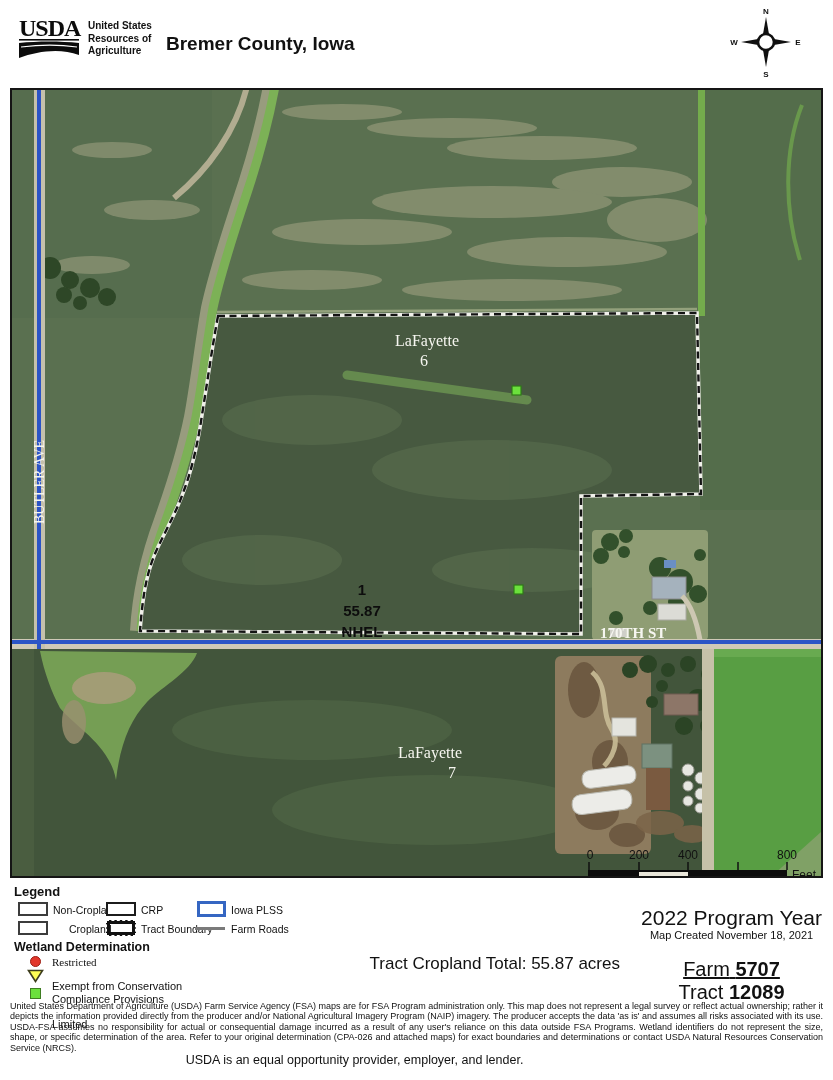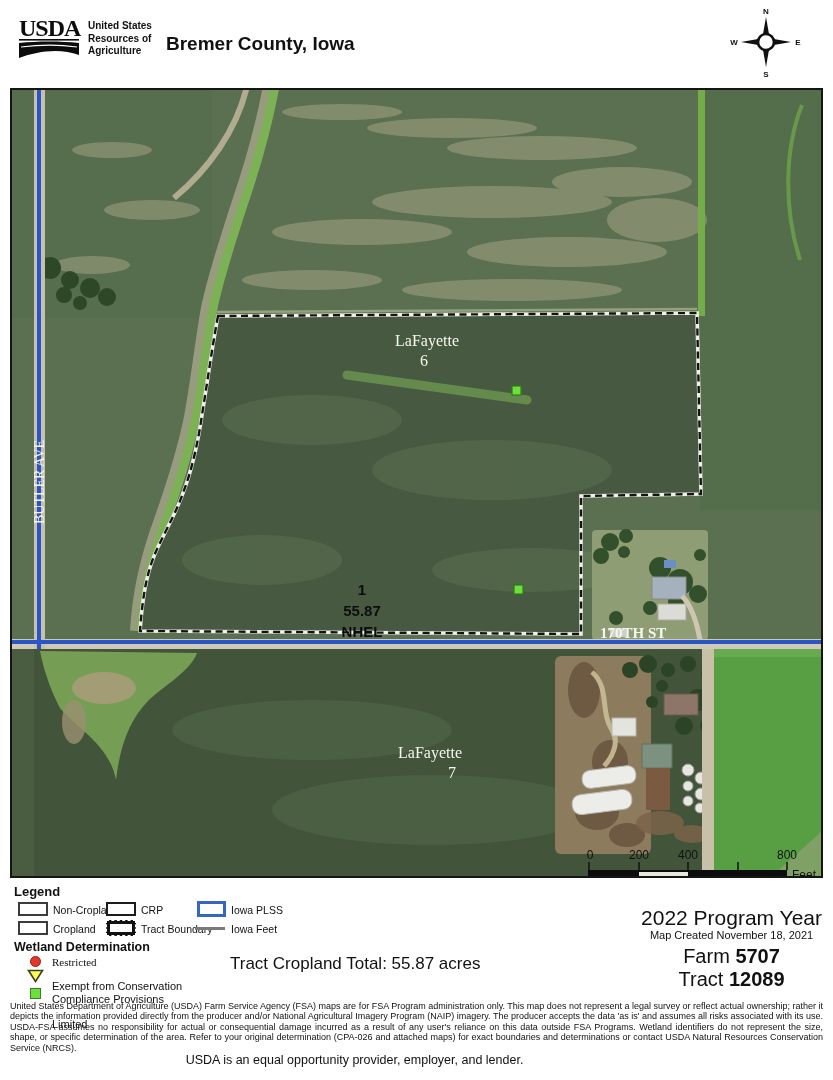--- a/index.html
+++ b/index.html
@@ -23,21 +23,21 @@
   .sw-blue{border:3px solid #3566c2;}
   .sw-tract{border:4px solid #111;background:transparent;}
   .sw-tract::after{content:"";position:absolute;inset:-4px;border:1.5px dashed #fff;}
   .sw-line{width:30px;height:3px;background:#7a7a7a;border:none;}
   #wet-title{left:14px;top:940px;font-size:12.5px;font-weight:bold;}
   .wet-label{font-size:11px;}
   .dot-red{width:11px;height:11px;border-radius:50%;background:#e2372b;border:1px solid #9b1d12;box-sizing:border-box;}
   .sq-green{width:11px;height:11px;background:#6be03c;border:1.5px solid #3f7d22;box-sizing:border-box;}
 
   
-  #cropland-total{left:230px;top:954px;width:390px;text-align:left;font-size:17px;}
+  #cropland-total{left:230px;top:954px;width:390px;text-align:right;font-size:17px;}
   #info{right:11px;top:906px;text-align:center;}
   #program-year{font-size:21px;line-height:23px;}
   #map-created{font-size:11px;line-height:13px;}
   .farm-line{font-size:20px;line-height:23px;}
   .farm-line b{font-weight:bold;}
 
   
   #disclaimer{left:10px;top:1001px;width:813px;font-size:9px;line-height:10.4px;text-align:justify;}
   #eo{left:0;top:1053px;width:709px;text-align:center;font-size:12.5px;}
 </style>
@@ -253,42 +253,42 @@
   <div id="legend-title" class="abs">Legend</div>
 
   <div class="abs swatch sw-gray" style="left:18px;top:902px;"></div>
   <div class="abs leg-label" style="left:53px;top:904px;">Non-Cropland</div>
   <div class="abs swatch sw-dark" style="left:106px;top:902px;"></div>
   <div class="abs leg-label" style="left:141px;top:904px;">CRP</div>
   <div class="abs swatch sw-blue" style="left:197px;top:901px;width:29px;height:16px;"></div>
   <div class="abs leg-label" style="left:231px;top:904px;">Iowa PLSS</div>
 
   <div class="abs swatch sw-gray" style="left:18px;top:921px;"></div>
-  <div class="abs leg-label" style="left:53px;top:923px;">Cropland</div>
+  <div class="abs leg-label" style="left:69px;top:923px;">Cropland</div>
   <div class="abs swatch sw-tract" style="left:106px;top:920px;width:30px;height:16px;"></div>
   <div class="abs leg-label" style="left:141px;top:923px;">Tract Boundary</div>
   <div class="abs swatch sw-line" style="left:195px;top:927px;"></div>
-  <div class="abs leg-label" style="left:231px;top:923px;">Iowa Feet</div>
+  <div class="abs leg-label" style="left:231px;top:923px;">Farm Roads</div>
 
   <div id="wet-title" class="abs">Wetland Determination</div>
   <div class="abs dot-red" style="left:30px;top:956px;"></div>
   <div class="abs wet-label" style="left:52px;top:956px;font-family:Liberation Serif, serif;">Restricted</div>
   <svg class="abs" style="left:27px;top:969px;" width="17" height="14" viewBox="0 0 17 14">
     <polygon points="1.5,1.5 15.5,1.5 8.5,12.5" fill="#ffff55" stroke="#3e3e1e" stroke-width="1.6"></polygon>
   </svg>
   <div class="abs wet-label" style="left:52px;top:970px;margin-top:48px;">Limited</div>
   <div class="abs sq-green" style="left:30px;top:988px;"></div>
   <div class="abs wet-label" style="left:52px;top:980px;width:175px;line-height:12.5px;">Exempt from Conservation Compliance Provisions</div>
 
   <div id="cropland-total" class="abs">Tract Cropland Total:  55.87 acres</div>
 
   <div id="info" class="abs">
     <div id="program-year">2022 Program Year</div>
     <div id="map-created">Map Created November 18, 2021</div>
-    <div class="farm-line" style="margin-top:3px;">
+    <div class="farm-line" style="margin-top:16px;text-decoration:underline;">
       <span>Farm</span>
       <b>5707</b>
     </div>
     <div class="farm-line">
       <span>Tract</span>
       <b>12089</b>
     </div>
   </div>
 
   <div id="disclaimer" class="abs">United States Department of Agriculture (USDA) Farm Service Agency (FSA) maps are for FSA Program administration only.  This map does not represent a legal survey or reflect actual ownership; rather it depicts the information provided directly from the producer and/or National Agricultural Imagery Program (NAIP) imagery.  The producer accepts the data 'as is' and assumes all risks associated with its use.  USDA-FSA assumes no responsibility for actual or consequential damage incurred as a result of any user's reliance on this data outside FSA Programs.  Wetland identifiers do not represent the size, shape, or specific determination of the area.  Refer to your original determination (CPA-026 and attached maps) for exact boundaries and determinations or contact USDA Natural Resources Conservation Service (NRCS).</div>

